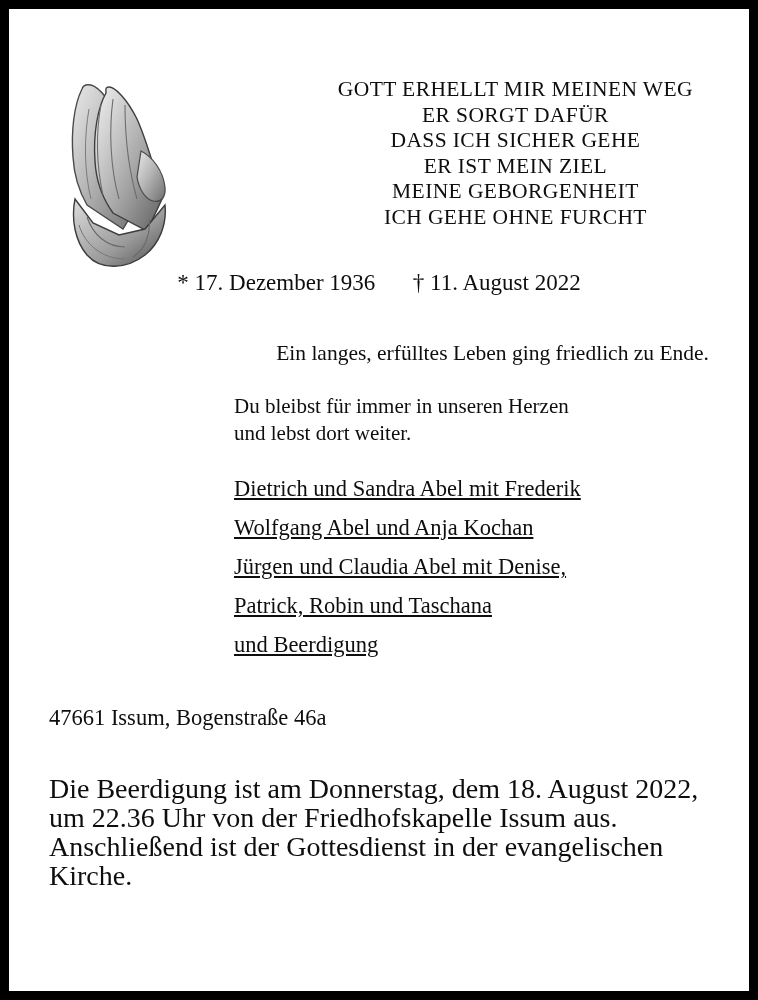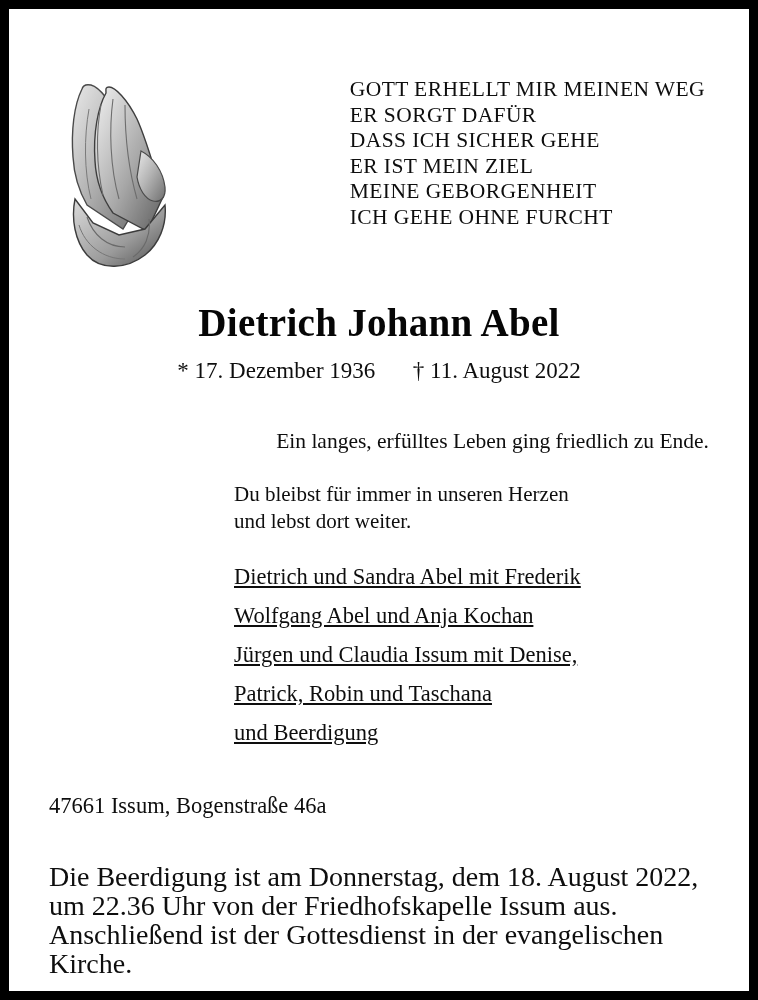--- a/index.html
+++ b/index.html
@@ -39,23 +39,23 @@
     position: absolute;
     left: 0px;
     top: 22px;
     width: 150px;
     height: 190px;
   }
   .hands svg { display: block; }
 
   .verse {
     position: absolute;
-    right: 4px;
+    right: 16px;
     top: 20px;
-    text-align: left;
+    text-align: center;
     font-family: "Liberation Serif", serif;
     font-size: 21.5px;
     line-height: 25.5px;
     letter-spacing: 0.4px;
     color: #0e0e0e;
   }
   .verse div { white-space: nowrap; }
 
   
   .name {
@@ -168,39 +168,38 @@
       <div class="verse">
         <div>GOTT ERHELLT MIR MEINEN WEG</div>
         <div>ER SORGT DAFÜR</div>
         <div>DASS ICH SICHER GEHE</div>
         <div>ER IST MEIN ZIEL</div>
         <div>MEINE GEBORGENHEIT</div>
         <div>ICH GEHE OHNE FURCHT</div>
       </div>
     </div>
 
-    <div class="name">Dietrich Johann Abel</div>
 
     <div class="dates">
       <span>* 17. Dezember 1936</span>
       <span class="sep"></span>
       <span>† 11. August 2022</span>
     </div>
 
     <div class="lead">Ein langes, erfülltes Leben ging friedlich zu Ende.</div>
 
     <div class="poem">
       <div>Du bleibst für immer in unseren Herzen</div>
       <div>und lebst dort weiter.</div>
     </div>
 
     <div class="family">
       <div>Dietrich und Sandra Abel mit Frederik</div>
       <div>Wolfgang Abel und Anja Kochan</div>
-      <div>Jürgen und Claudia Issum mit Denise,</div>
+      <div>Jürgen und Claudia Abel mit Denise,</div>
       <div>Patrick, Robin und Taschana</div>
       <div>und Beerdigung</div>
     </div>
 
     <div class="address">47661 Issum, Bogenstraße 46a</div>
 
     <div class="service">
       <div>Die Beerdigung ist am Donnerstag, dem 18. August 2022,</div>
       <div>um 22.36 Uhr von der Friedhofskapelle Issum aus.</div>
       <div>Anschließend ist der Gottesdienst in der evangelischen Kirche.</div>

